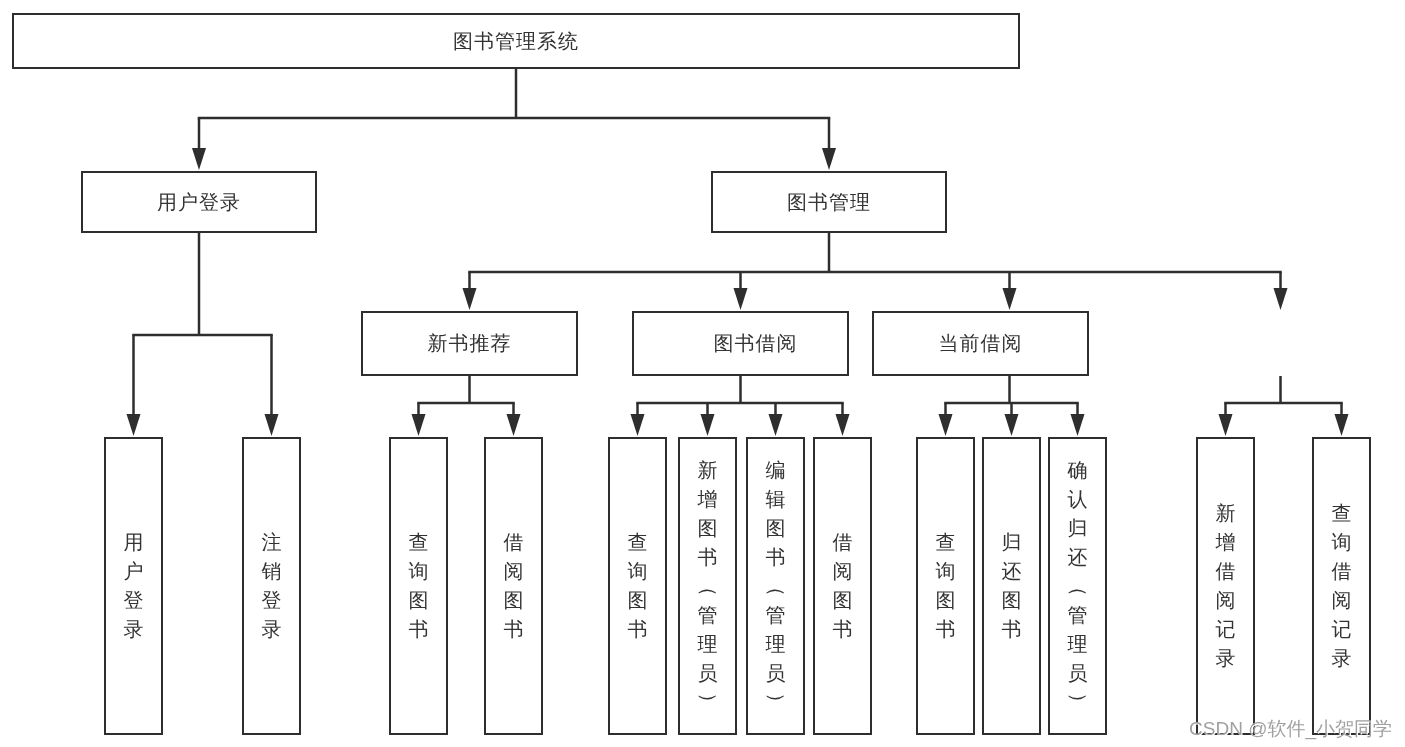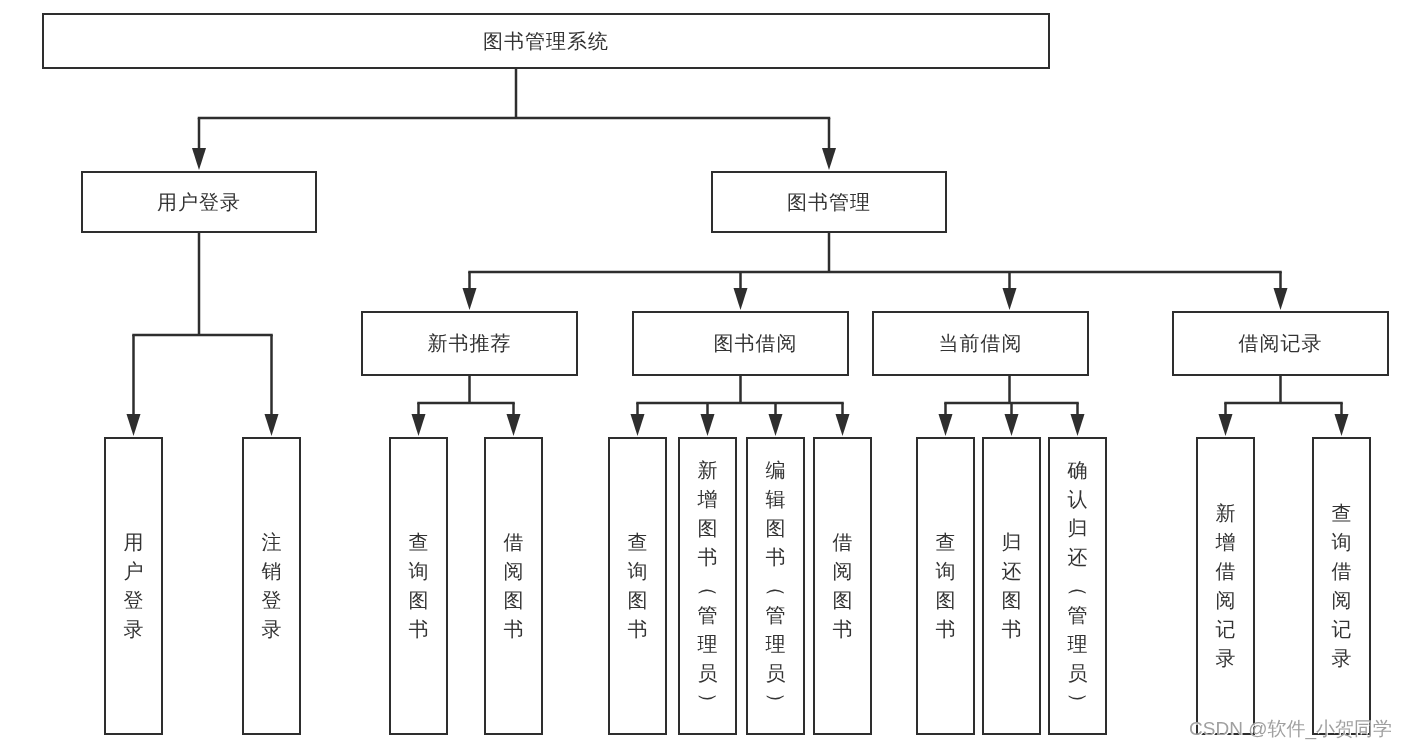--- a/index.html
+++ b/index.html
@@ -45,21 +45,21 @@
   .watermark {
     position: absolute;
     right: 13px;
     bottom: 5px;
     font-size: 19px;
     color: #a0a0a0;
     text-shadow: 1px 1px 0 #ffffff;
     white-space: nowrap;
   }
   
-  .root   { left: 12px;   top: 13px;  width: 1008px; height: 56px; margin-left: 30px; }
+  .root   { left: 12px;   top: 13px;  width: 1008px; height: 56px; }
   .l2a    { left: 81px;   top: 171px; width: 236px;  height: 62px; }
   .l2b    { left: 711px;  top: 171px; width: 236px;  height: 62px; }
   .l3     { top: 311px; height: 65px; width: 217px; justify-content: center; }
   .l3a    { left: 361px; }
   .l3b    { left: 632px; padding-left: 30px; }
   .l3c    { left: 872px; }
   .l3d    { left: 1172px; }
   .leaf   { top: 437px; height: 298px; width: 59px; }
   .lf1  { left: 104px; }
   .lf2  { left: 242px; }
@@ -162,23 +162,20 @@
 
   <div class="box l3 l3a">
     <span class="hlabel">新书推荐</span>
   </div>
   <div class="box l3 l3b">
     <span class="hlabel">图书借阅</span>
   </div>
   <div class="box l3 l3c">
     <span class="hlabel">当前借阅</span>
   </div>
-  <div class="box l3 l3d">
-    <span class="hlabel">借阅记录</span>
-  </div>
 
   <div class="box vbox leaf lf1">
     <span class="vlabel">
         <span class="vchar">用</span>
         <span class="vchar">户</span>
         <span class="vchar">登</span>
         <span class="vchar">录</span>
       </span>
   </div>
   <div class="box vbox leaf lf2">

